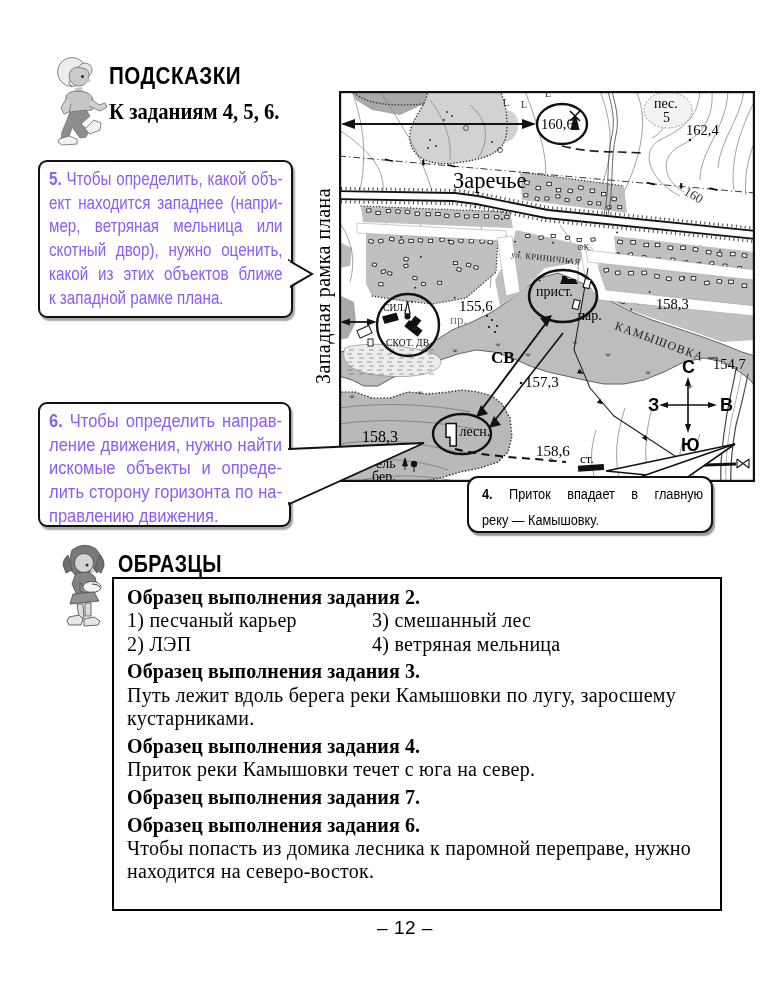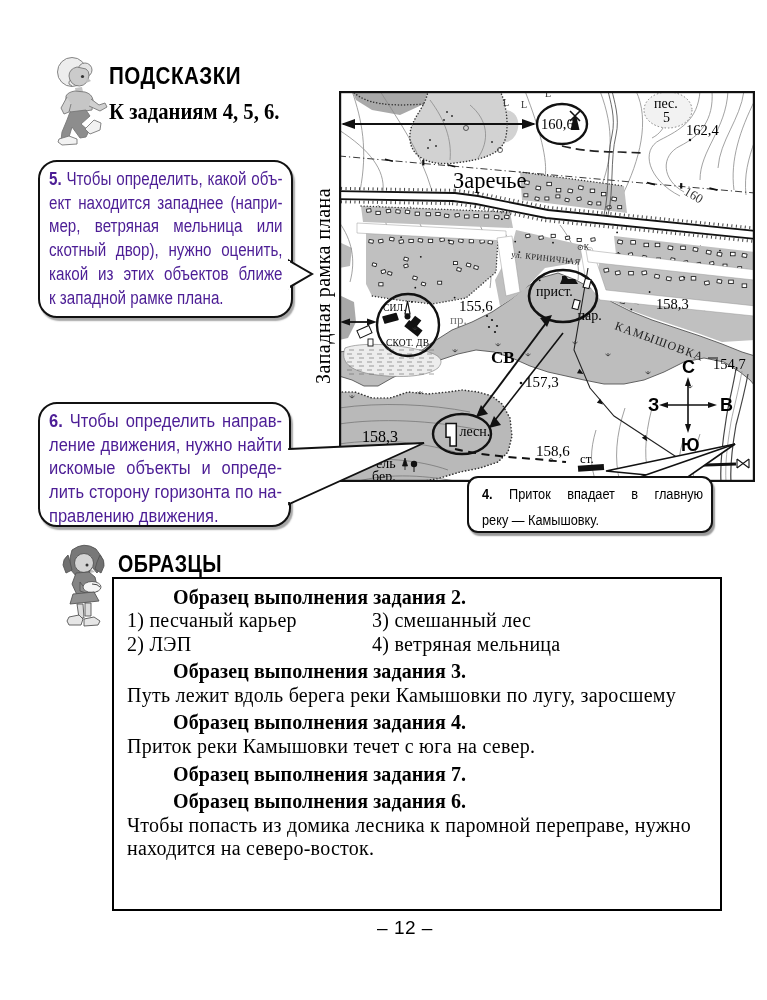--- a/index.html
+++ b/index.html
@@ -1,28 +1,28 @@
 <!DOCTYPE html>
 <html lang="ru"><head>
 <meta charset="utf-8">
 <title>стр. 12</title>
 <style>
 * { margin:0; padding:0; box-sizing:border-box; }
 html,body { width:767px; height:1000px; background:#fff; font-family:"Liberation Sans",sans-serif; position:relative; overflow:hidden; }
 .abs { position:absolute; }
 .h1 { font-weight:bold; font-size:23px; letter-spacing:0.5px; color:#000; }
 .serifb { font-family:"Liberation Serif",serif; font-weight:bold; font-size:24px; }
-.callout { position:absolute; border:2px solid #111; border-radius:19px; background:#fff; box-shadow:2px 3px 1.5px rgba(0,0,0,0.35); font-size:18px; line-height:23.7px; color:#4c1d95; padding:6px 0 8px 9px; overflow:hidden; }
+.callout { position:absolute; border:2px solid #111; border-radius:9px; background:#fff; box-shadow:2px 3px 1.5px rgba(0,0,0,0.35); font-size:18px; line-height:23.7px; color:#8b5cf6; padding:6px 0 8px 9px; overflow:hidden; }
 .callout .fit { transform-origin:0 0; }
 .callout .ln { text-align:justify; text-align-last:justify; white-space:nowrap; }
 .callout .lnl { text-align:left; white-space:nowrap; }
 .box4 { position:absolute; left:467px; top:476px; width:246px; height:57px; border:2px solid #111; border-radius:11px; background:#fff; font-size:14px; line-height:25.5px; padding:4px 0 0 13px; z-index:30; box-shadow:2px 3px 1.5px rgba(0,0,0,0.4); overflow:hidden; }
 .box4 .fit { width:243px; transform:scaleX(0.910); transform-origin:0 0; }
 .samples { position:absolute; left:112px; top:577px; width:610px; height:334px; border:2.4px solid #000; background:#fff; font-family:"Liberation Serif",serif; font-size:20px; letter-spacing:0.25px; line-height:23.3px; color:#000; padding:2.5px 12px 0 13px; }
-.samples .head { font-weight:bold; margin-top:4.5px; letter-spacing:0.1px;margin-left:46px; }
+.samples .head { font-weight:bold; margin-top:4.5px; letter-spacing:0.1px; }
 .samples .j { text-align:justify;font-family:Liberation Serif, serif; }
 .pageno { position:absolute; left:0; top:917px; width:810px; text-align:center; font-size:19px; letter-spacing:0.5px; }
 .vtext { position:absolute; left:306px; top:180px; width:34px; height:212px; font-family:"Liberation Serif",serif; font-size:20px; writing-mode:vertical-rl; transform:rotate(180deg); text-align:center; line-height:34px; letter-spacing:0.5px;}
 </style>
 </head>
 <body>
 
 <svg class="abs" style="left:51px;top:56px" width="58" height="92" viewBox="0 0 58 92">
   <g stroke="#777" stroke-width="0.9">
     <circle cx="21" cy="16" r="14.5" fill="#ededed"></circle>
@@ -449,20 +449,21 @@
   </g>
 </svg>
 <div class="abs h1" style="left:118px;top:551px;transform:scaleX(0.855);transform-origin:0 0">ОБРАЗЦЫ</div>
 
 <div class="samples">
 <div class="head">Образец выполнения задания 2.</div>
 <div><span style="display:inline-block;width:245px">1) песчаный карьер</span><span>3) смешанный лес</span></div>
 <div><span style="display:inline-block;width:245px">2) ЛЭП</span><span>4) ветряная мельница</span></div>
 <div class="head">Образец выполнения задания 3.</div>
 <div class="j">Путь лежит вдоль берега реки Камышовки по лугу, заросшему</div>
+<div>кустарниками.</div>
 <div class="head">Образец выполнения задания 4.</div>
 <div>Приток реки Камышовки течет с юга на север.</div>
 <div class="head">Образец выполнения задания 7.</div>
 <div class="head">Образец выполнения задания 6.</div>
 <div class="j">Чтобы попасть из домика лесника к паромной переправе, нужно</div>
 <div>находится на северо-восток.</div>
 </div>
 
 <div class="pageno">– 12 –</div>
 

